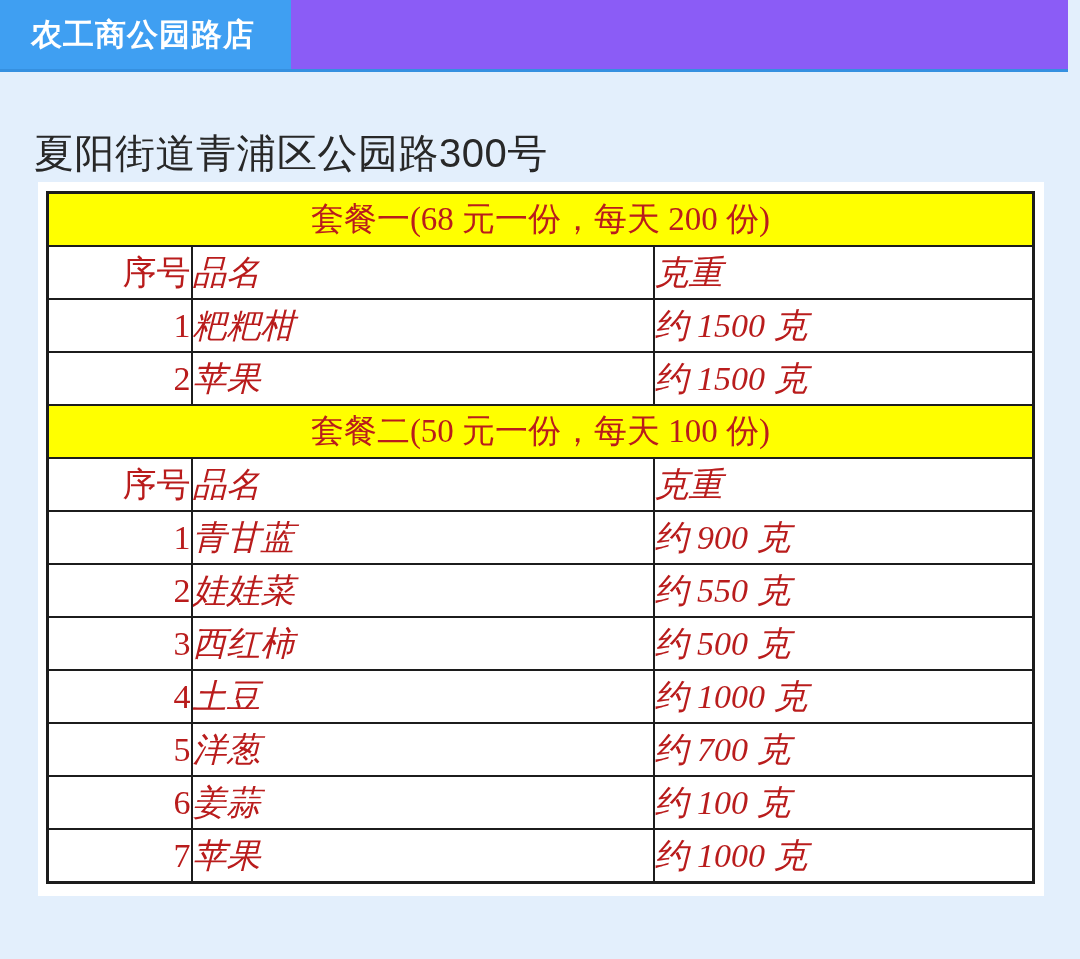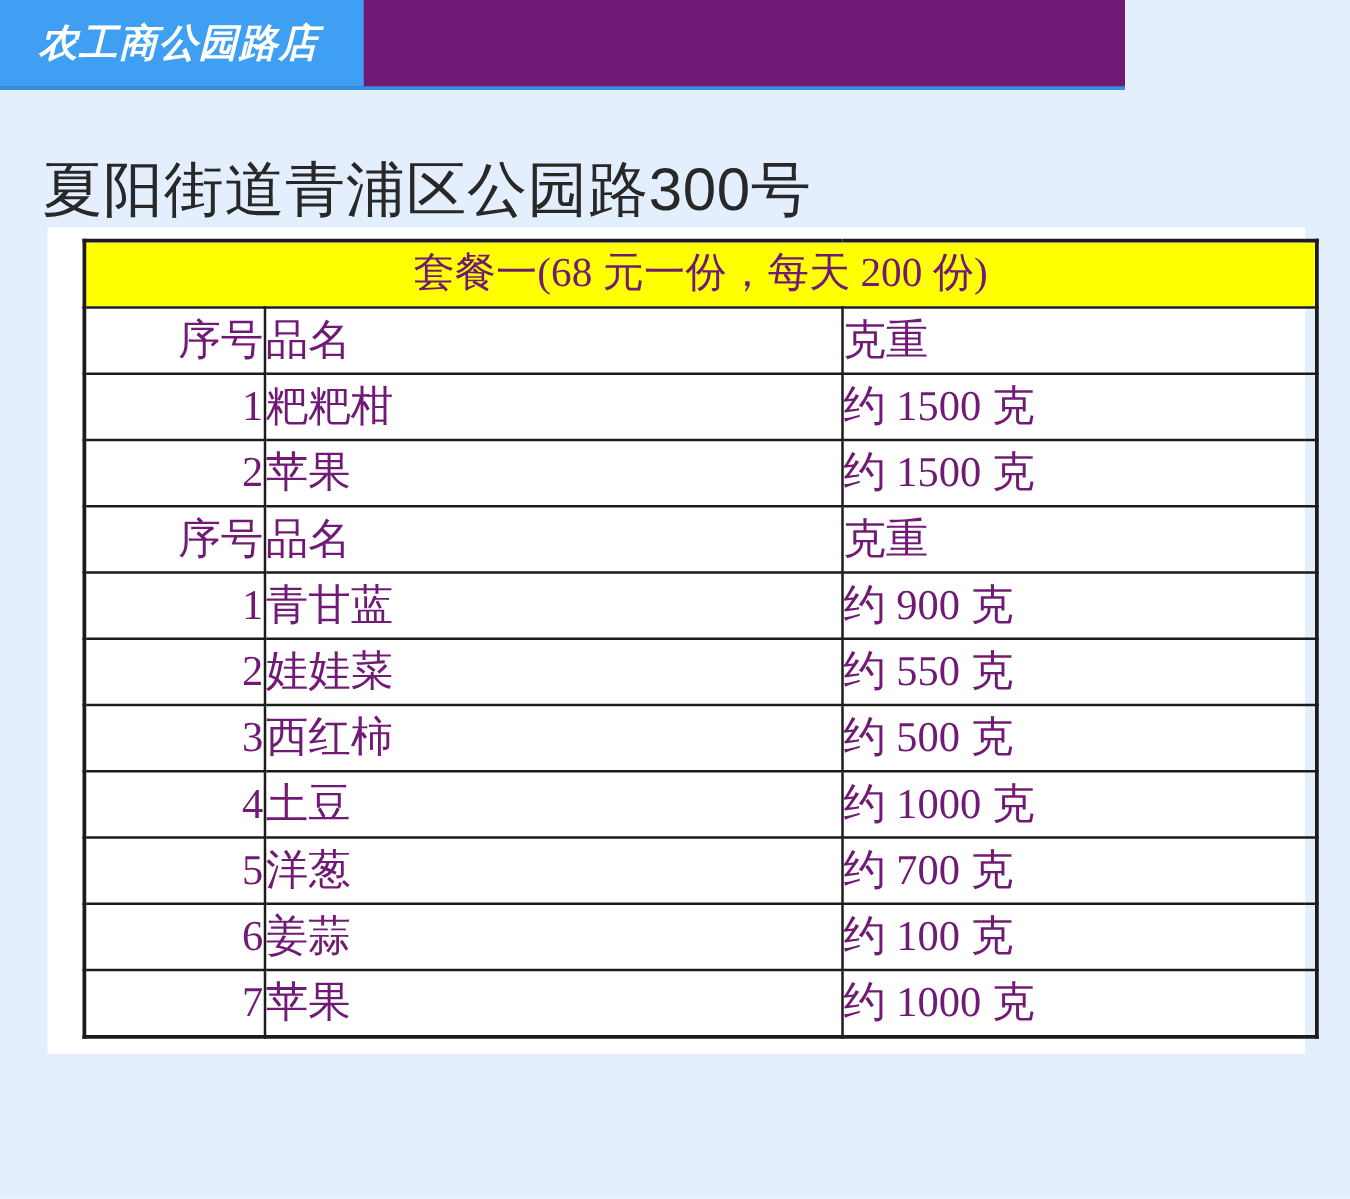--- a/index.html
+++ b/index.html
@@ -9,69 +9,67 @@
   body {
     width: 1080px;
     height: 959px;
     background: #e3effc;
     font-family: "Liberation Sans", sans-serif;
     overflow: hidden;
   }
 
   
   .topbar {
-    width: 900px;
+    width: 1068px;
     height: 69px;
-    background: #701a75;
+    background: #8b5cf6;
     border-bottom: 3px solid #3590e0;
     box-sizing: content-box;
-    font-style: italic;
   }
   .store-tab {
     display: inline-flex;
     align-items: center;
     height: 69px;
     padding: 0 36px 0 31px;
     background: #3f9ff2;
     cursor: pointer;
   }
   .store-tab .tab-label {
     color: #ffffff;
     font-weight: bold;
     font-size: 31px;
     letter-spacing: 1px;
     white-space: nowrap;
   }
 
   
   .address {
     margin: 61px 0 9px 34px;
-    font-size: 48px;
+    font-size: 40px;
     line-height: 40px;
     color: #282828;
     letter-spacing: 0.5px;
   }
 
   
   .card {
     margin-left: 38px;
     width: 1006px;
     background: #ffffff;
     padding: 9px 0 12px 8px;
     box-sizing: border-box;
   }
   table.menu-table {
     border-collapse: collapse;
     table-layout: fixed;
     width: 986px;
     font-family: "Liberation Serif", "DejaVu Serif", serif;
     font-size: 34px;
-    color: #701a75;
+    color: #b91c1c;
     border: 3px solid #1c1c1c;
-    margin-left: 20px;
   }
   table.menu-table td {
     border: 2px solid #1c1c1c;
     height: 51px;
     padding: 0;
     line-height: 1;
     overflow: hidden;
     white-space: nowrap;
   }
   tr.section-title-row td {
@@ -84,20 +82,21 @@
     padding-right: 10px;
   }
   td.cell-no-header {
     text-align: right;
     padding-left: 14px;
   }
   td.cell-name,
   td.cell-weight {
     text-align: left;
     padding-left: 15px;
+    font-style: italic;
   }
 </style>
 </head>
 <body>
 
 <div class="topbar">
   <div class="store-tab">
     <span class="tab-label">农工商公园路店</span>
   </div>
 </div>
@@ -123,20 +122,23 @@
           </tr>
           <tr>
             <td class="cell-no">1</td>
             <td class="cell-name">粑粑柑</td>
             <td class="cell-weight">约 1500 克</td>
           </tr>
           <tr>
             <td class="cell-no">2</td>
             <td class="cell-name">苹果</td>
             <td class="cell-weight">约 1500 克</td>
+          </tr>
+          <tr class="section-title-row">
+            <td colspan="3">套餐二(50 元一份，每天 100 份)</td>
           </tr>
           <tr>
             <td class="cell-no-header">序号</td>
             <td class="cell-name">品名</td>
             <td class="cell-weight">克重</td>
           </tr>
           <tr>
             <td class="cell-no">1</td>
             <td class="cell-name">青甘蓝</td>
             <td class="cell-weight">约 900 克</td>

